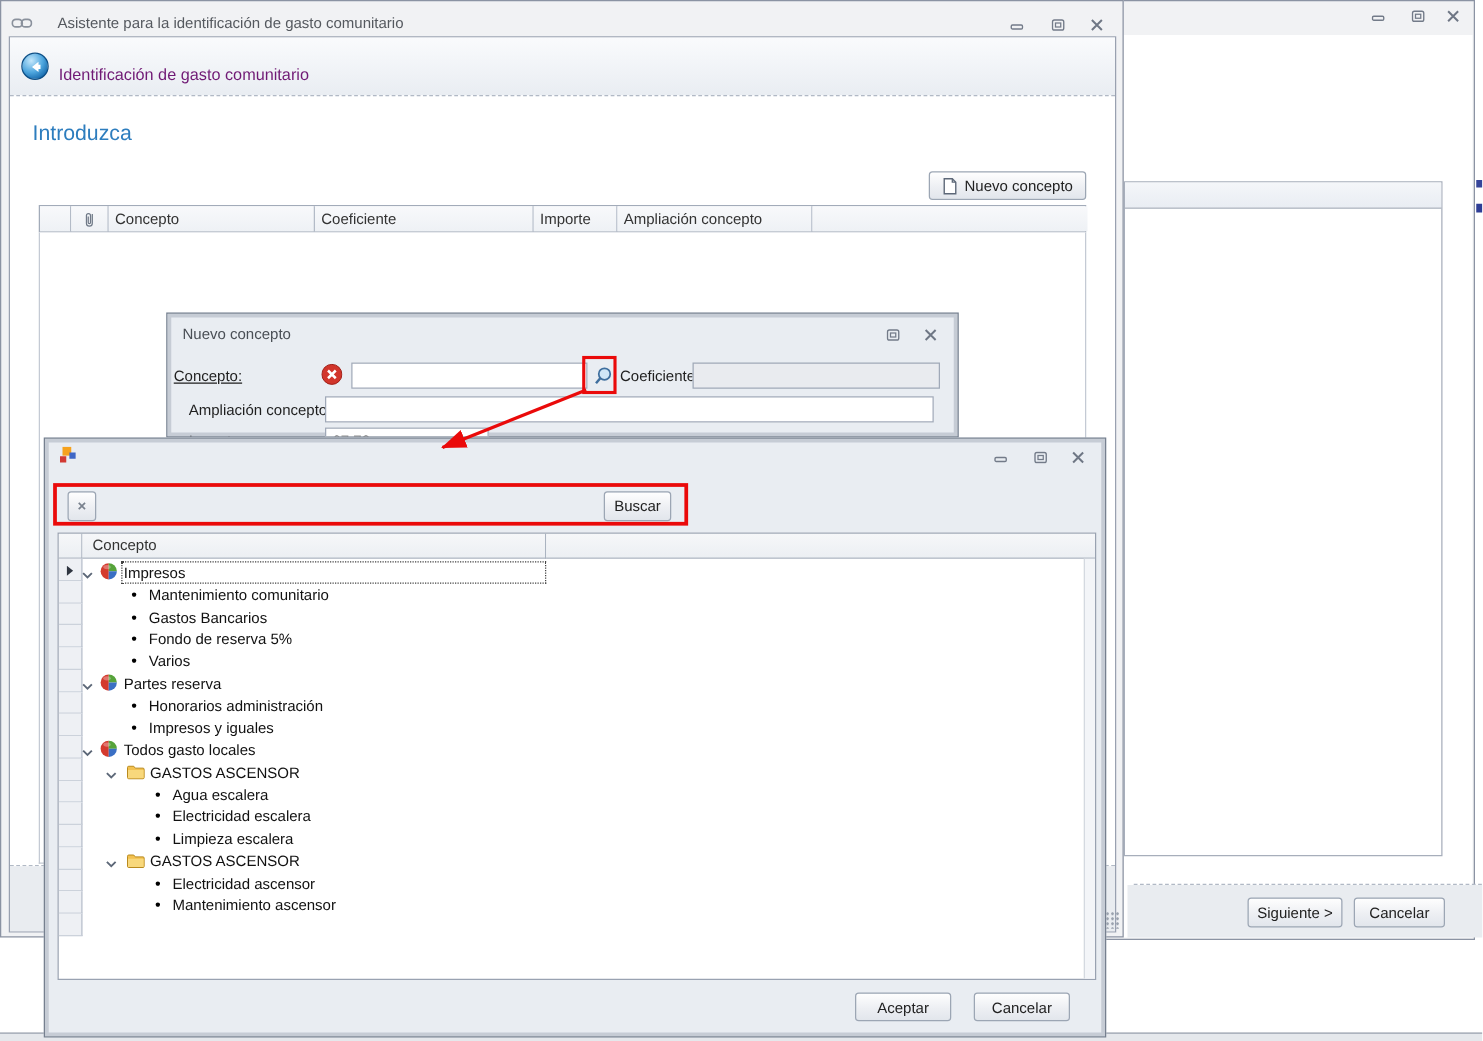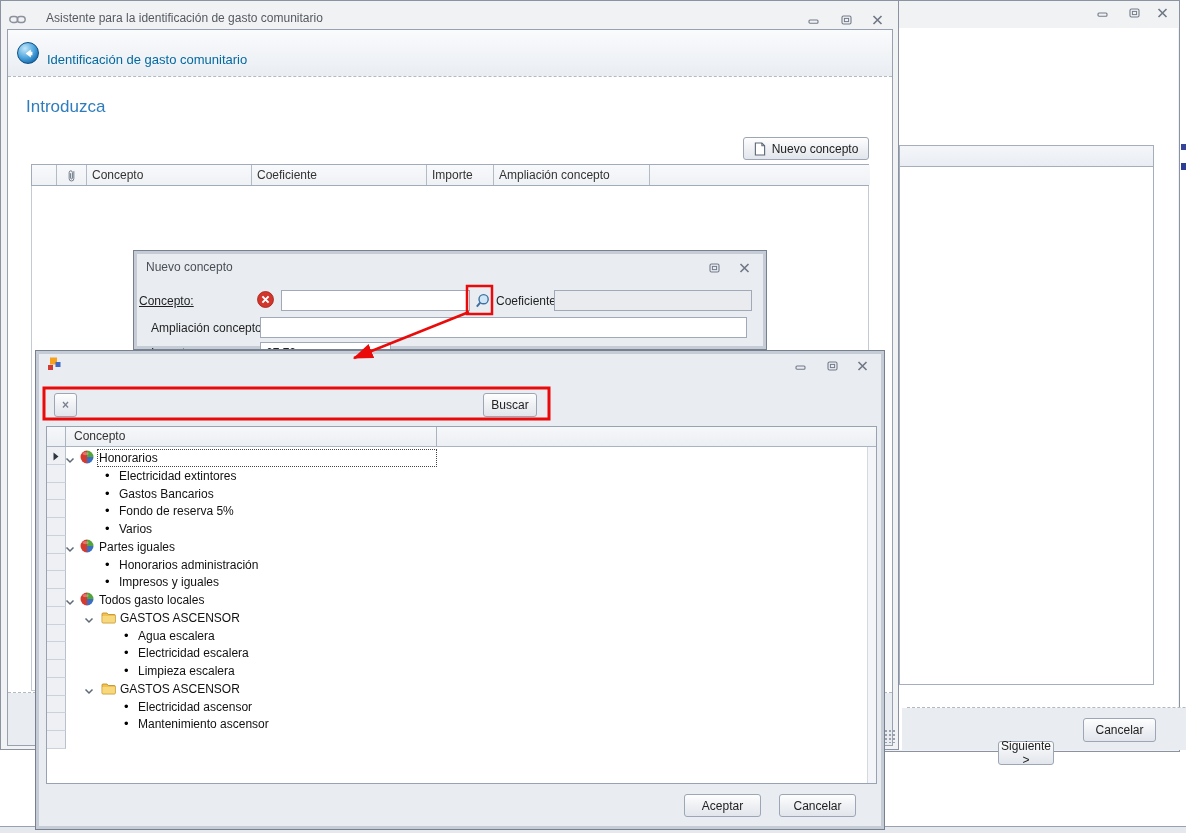--- a/index.html
+++ b/index.html
@@ -61,21 +61,21 @@
           <path d="M1.5 1 L9.5 9 M9.5 1 L1.5 9" stroke="#6f7785" stroke-width="1.6"></path>
         </svg>
     </div>
 
     <div class="abs" style="left:598px;top:144px;width:255px;height:540px;border:1px solid #a7aebb;background:#fff;box-sizing:border-box;">
       <div class="abs" style="left:0;top:0;width:100%;height:20px;background:linear-gradient(#f4f6f9,#e9edf3);border-bottom:1px solid #a7aebb;"></div>
     </div>
 
     <div class="dashed-line" style="left:606px;top:706px;width:564px;"></div>
     <div class="footerband" style="left:601px;top:707px;width:572px;height:42px;"></div>
-    <button class="btn" style="left:697px;top:740px;width:56px;height:24px;">Siguiente &gt;</button>
+    <button class="btn" style="left:697px;top:717px;width:76px;height:24px;">Siguiente &gt;</button>
     <button class="btn" style="left:782px;top:717px;width:73px;height:24px;">Cancelar</button>
   </div>
 
   <div class="abs" style="left:1181px;top:144px;width:5px;height:6px;background:#36459a;z-index:1;"></div>
   <div class="abs" style="left:1181px;top:163px;width:5px;height:7px;background:#2e3e96;z-index:1;"></div>
 
   <div class="abs" style="left:0;top:826px;width:1186px;height:7px;background:#e5e8ec;border-top:1px solid #99a1ae;z-index:2;box-sizing:border-box;"></div>
 
   <div class="win" style="left:0;top:0;width:899px;height:750px;z-index:3;">
     <span class="abs" style="left:8px;top:10px;">
@@ -102,21 +102,21 @@
         </svg>
     </div>
 
     <div class="panel" style="left:6px;top:28px;width:886px;height:717px;"></div>
     <div class="band" style="left:7px;top:29px;width:884px;height:47px;"></div>
     <div class="backbtn" style="left:16px;top:41px;">
       <svg width="11" height="11" viewBox="0 0 11 11">
           <path d="M7.8 1.4 L2.6 5.5 L7.8 9.6 L7.8 7.2 L9.4 7.2 L9.4 3.8 L7.8 3.8 Z" fill="#fff"></path>
         </svg>
     </div>
-    <span class="lbl" style="left:46px;top:51px;font-size:13px;color:#0369a1;">Identificación de gasto comunitario</span>
+    <span class="lbl" style="left:46px;top:51px;font-size:13px;color:#701a75;">Identificación de gasto comunitario</span>
 
     <span class="section-title" style="left:25px;top:96px;">Introduzca</span>
 
     <button class="btn" style="left:742px;top:136px;width:126px;height:23px;">
       <span style="display:flex;">
         <svg width="12" height="14" viewBox="0 0 13 15">
             <path d="M1.5 1 L8.5 1 L11.5 4 L11.5 14 L1.5 14 Z" fill="#fff" stroke="#5d6878" stroke-width="1.2"></path>
             <path d="M8.5 1 L8.5 4 L11.5 4" fill="none" stroke="#5d6878" stroke-width="1.1"></path>
           </svg>
       </span>
@@ -243,26 +243,26 @@
           <div class="tree-row" style="top: 22px;">
             <span class="abs" style="left:18px;top:5px"><svg width="10" height="9" viewBox="0 0 10 9">
                 <path d="M1.5 2.5 L5 6 L8.5 2.5" stroke="#5d6878" stroke-width="1.5" fill="none"></path>
               </svg></span>
             <span class="abs" style="left:33px;top:1px"><svg width="14" height="14" viewBox="0 0 14 14">
                 <path d="M7 7 L7 0.5 A6.5 6.5 0 0 0 7 13.5 Z" fill="#d43a2e"></path>
                 <path d="M7 7 L13.5 7 A6.5 6.5 0 0 0 7 0.5 Z" fill="#56a33a"></path>
                 <path d="M7 7 L7 13.5 A6.5 6.5 0 0 0 13.5 7 Z" fill="#3a6fc4"></path>
                 <ellipse cx="5.6" cy="3.6" rx="3" ry="1.7" fill="#fff" opacity="0.3"></ellipse>
               </svg></span>
-            <span class="tree-label" style="left:52px">Honorarios</span>
+            <span class="tree-label" style="left:52px">Impresos</span>
             <div class="focus-rect"></div>
           </div>
           <div class="tree-row" style="top: 39.75px;">
             <span class="bullet" style="left:58px">•</span>
-            <span class="tree-label" style="left:72px">Electricidad extintores</span>
+            <span class="tree-label" style="left:72px">Mantenimiento comunitario</span>
           </div>
           <div class="tree-row" style="top: 57.5px;">
             <span class="bullet" style="left:58px">•</span>
             <span class="tree-label" style="left:72px">Gastos Bancarios</span>
           </div>
           <div class="tree-row" style="top: 75.25px;">
             <span class="bullet" style="left:58px">•</span>
             <span class="tree-label" style="left:72px">Fondo de reserva 5%</span>
           </div>
           <div class="tree-row" style="top: 93px;">
@@ -272,21 +272,21 @@
           <div class="tree-row" style="top: 110.75px;">
             <span class="abs" style="left:18px;top:5px"><svg width="10" height="9" viewBox="0 0 10 9">
                 <path d="M1.5 2.5 L5 6 L8.5 2.5" stroke="#5d6878" stroke-width="1.5" fill="none"></path>
               </svg></span>
             <span class="abs" style="left:33px;top:1px"><svg width="14" height="14" viewBox="0 0 14 14">
                 <path d="M7 7 L7 0.5 A6.5 6.5 0 0 0 7 13.5 Z" fill="#d43a2e"></path>
                 <path d="M7 7 L13.5 7 A6.5 6.5 0 0 0 7 0.5 Z" fill="#56a33a"></path>
                 <path d="M7 7 L7 13.5 A6.5 6.5 0 0 0 13.5 7 Z" fill="#3a6fc4"></path>
                 <ellipse cx="5.6" cy="3.6" rx="3" ry="1.7" fill="#fff" opacity="0.3"></ellipse>
               </svg></span>
-            <span class="tree-label" style="left:52px">Partes iguales</span>
+            <span class="tree-label" style="left:52px">Partes reserva</span>
           </div>
           <div class="tree-row" style="top: 128.5px;">
             <span class="bullet" style="left:58px">•</span>
             <span class="tree-label" style="left:72px">Honorarios administración</span>
           </div>
           <div class="tree-row" style="top: 146.25px;">
             <span class="bullet" style="left:58px">•</span>
             <span class="tree-label" style="left:72px">Impresos y iguales</span>
           </div>
           <div class="tree-row" style="top: 164px;">

